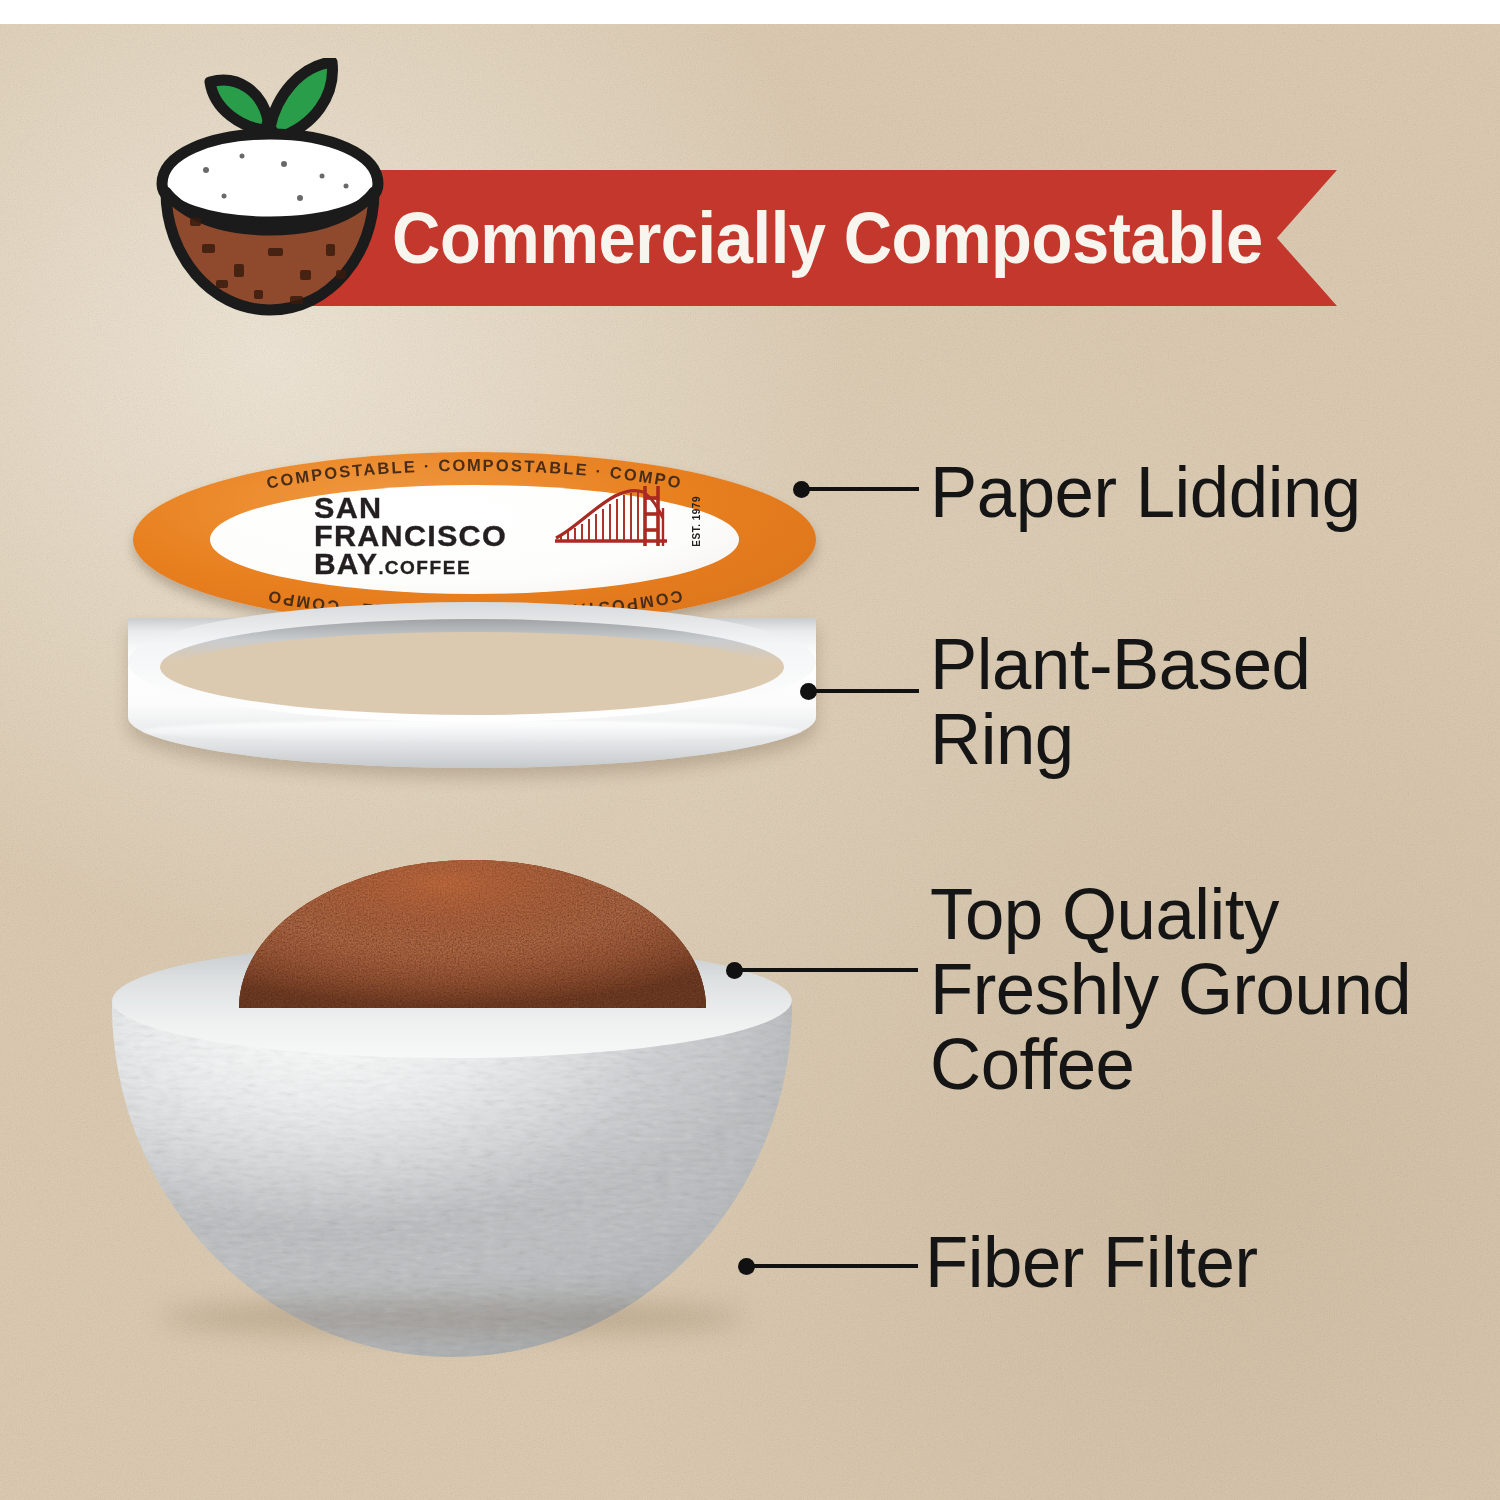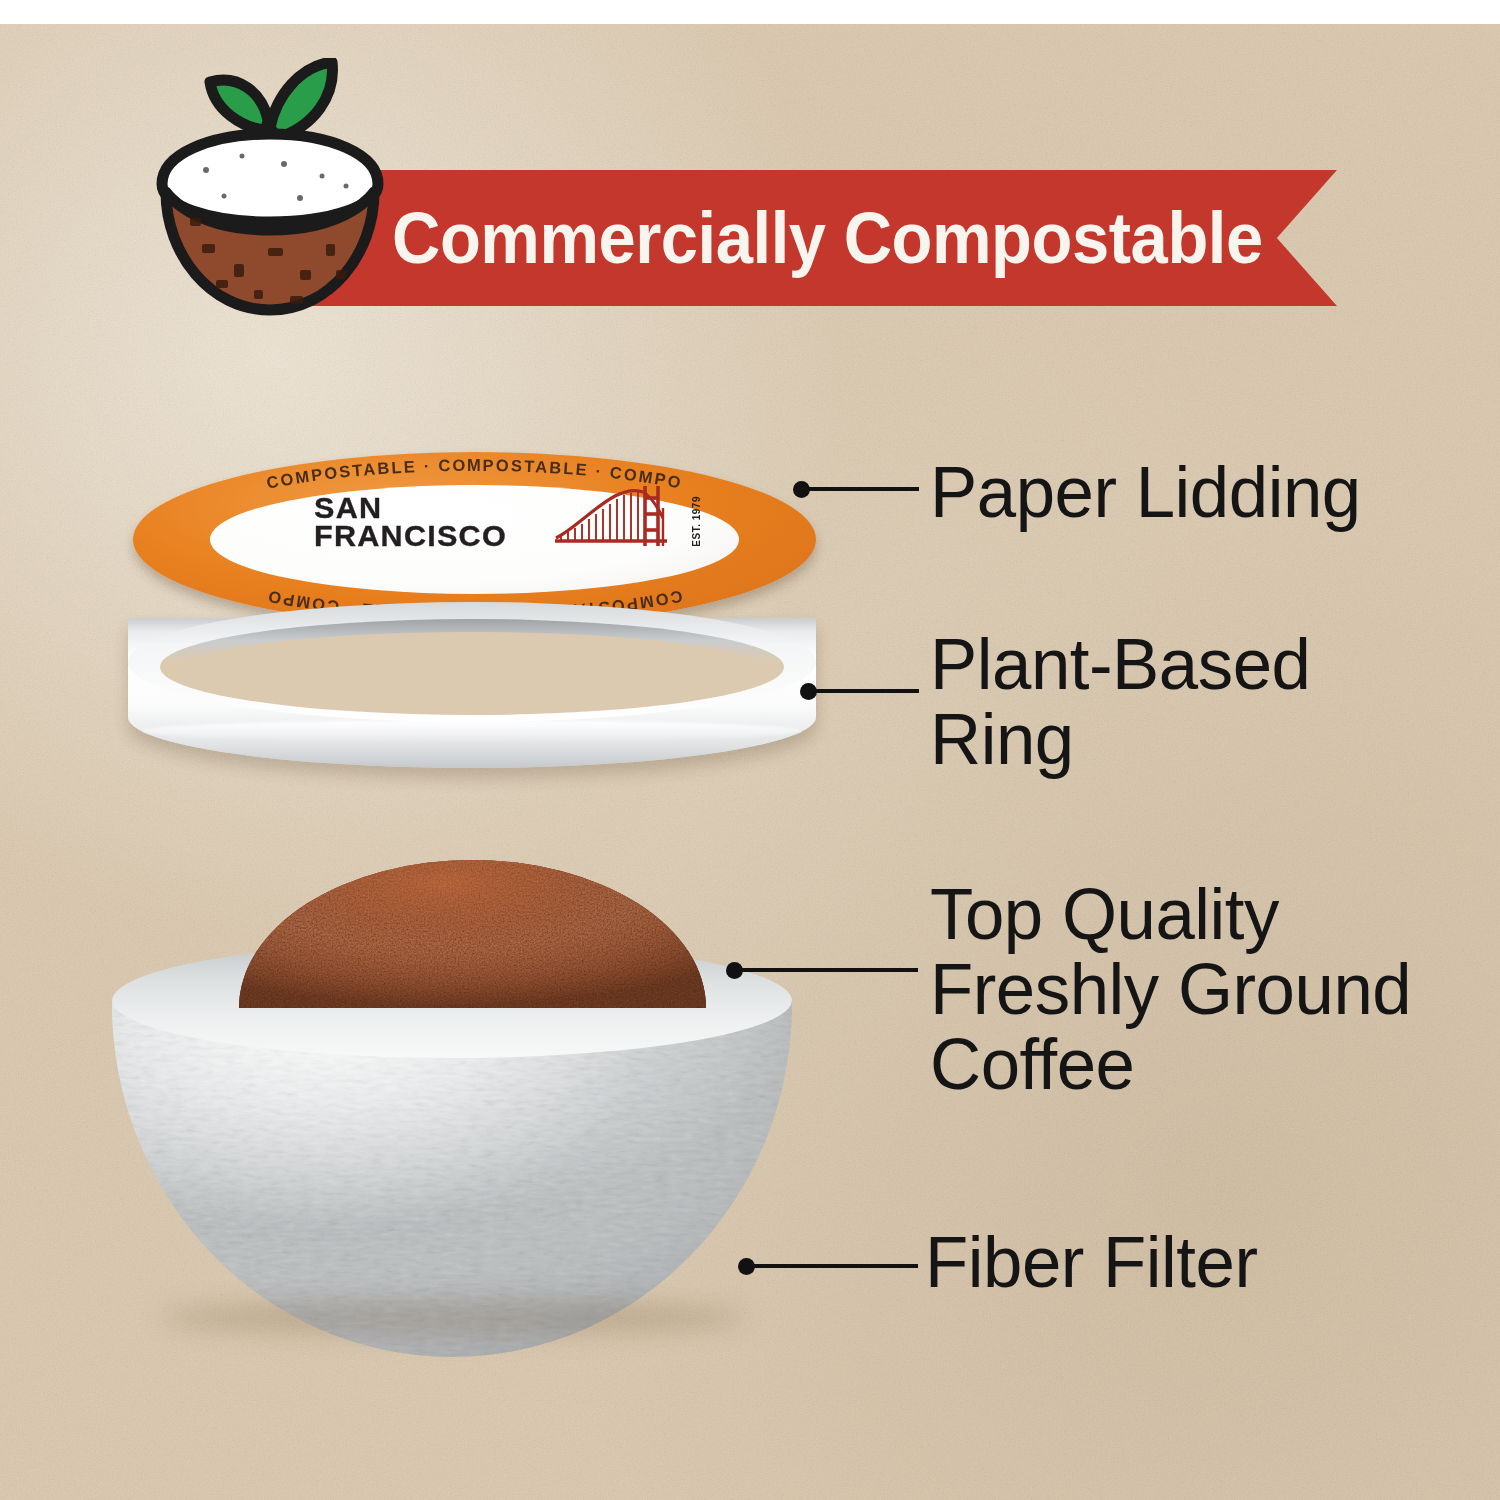--- a/index.html
+++ b/index.html
@@ -434,20 +434,25 @@
               <path d="M90,46 L103,46"></path>
             </g>
             <path d="M108,24 L108,62" stroke-width="2.4"></path>
           </g>
         </svg>
 
         <div id="est-mark">EST. 1979</div>
 
         <div class="logo-word lw-san">SAN</div>
         <div class="logo-word lw-fran">FRANCISCO</div>
+        <div class="logo-word lw-bayline">
+          <span class="lw-bay">BAY</span>
+          <span class="lw-dot">.</span>
+          <span class="lw-coffee">COFFEE</span>
+        </div>
       </div>
     </div>
 
     <div id="plant-ring">
       <div class="ring-body"></div>
       <div class="ring-top-ellipse"></div>
       <div class="ring-bore"></div>
       <div class="ring-bore-inner"></div>
       <div class="ring-lip-shine"></div>
     </div>

